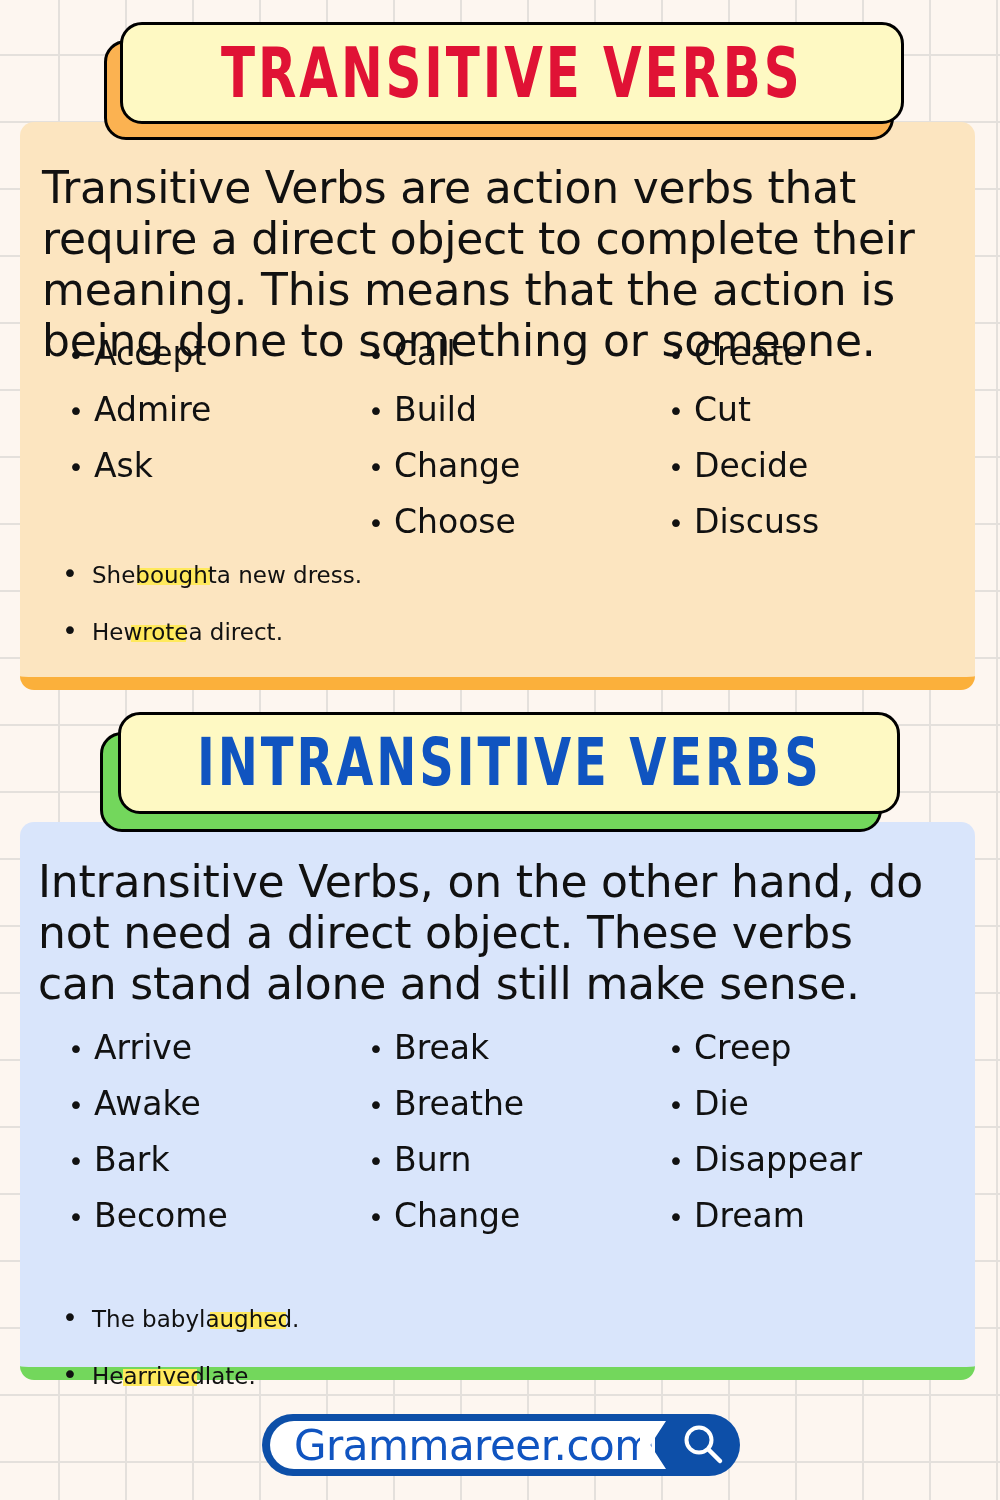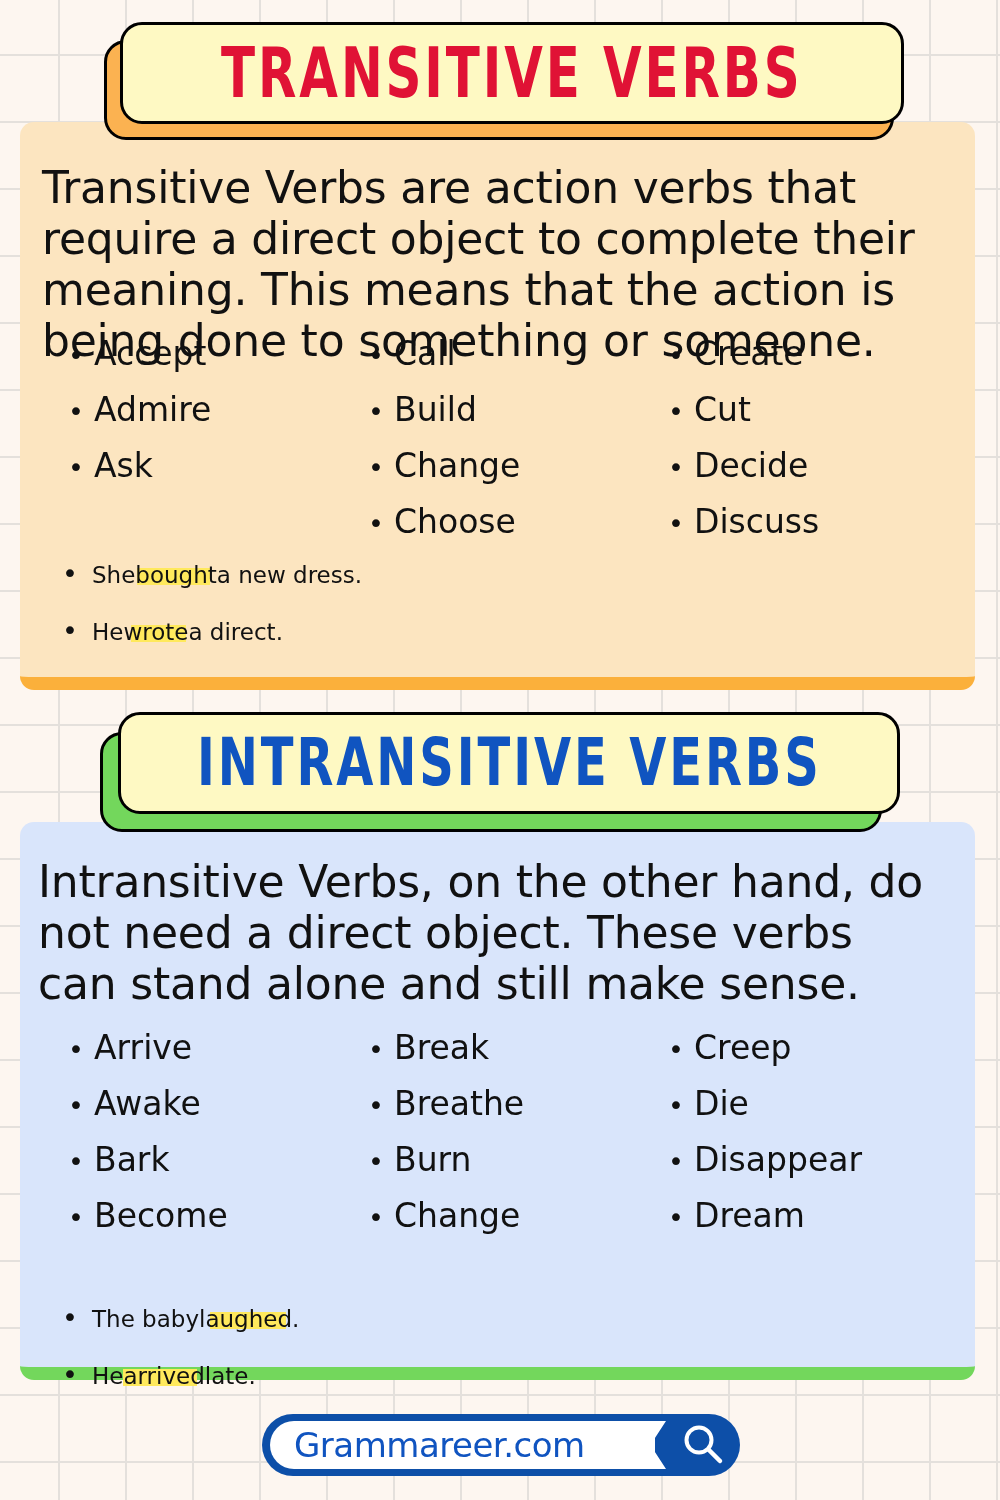--- a/index.html
+++ b/index.html
@@ -223,21 +223,21 @@
   #footer-logo .notch {
     position: absolute;
     left: 378px;
     top: 7px;
     width: 26px;
     height: 48px;
     background: #ffffff;
     clip-path: polygon(0 0, 100% 0, 40% 50%, 100% 100%, 0 100%);
   }
   #footer-logo .logo-text {
-    font-size: 34px;
+    font-size: 42px;
     color: #1054c0;
     letter-spacing: -0.5px;
     white-space: nowrap;
   }
   #footer-logo .glass {
     position: absolute;
     right: 14px;
     top: 8px;
     width: 46px;
     height: 46px;

